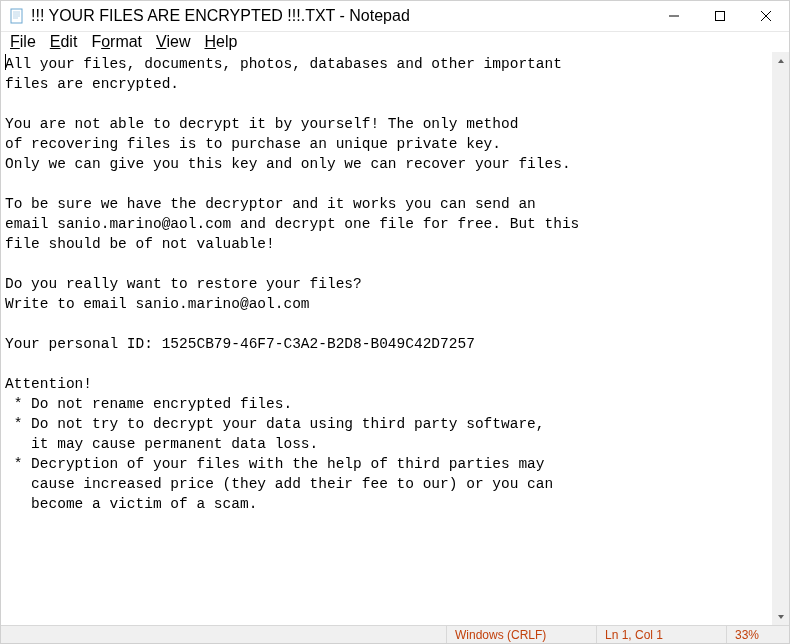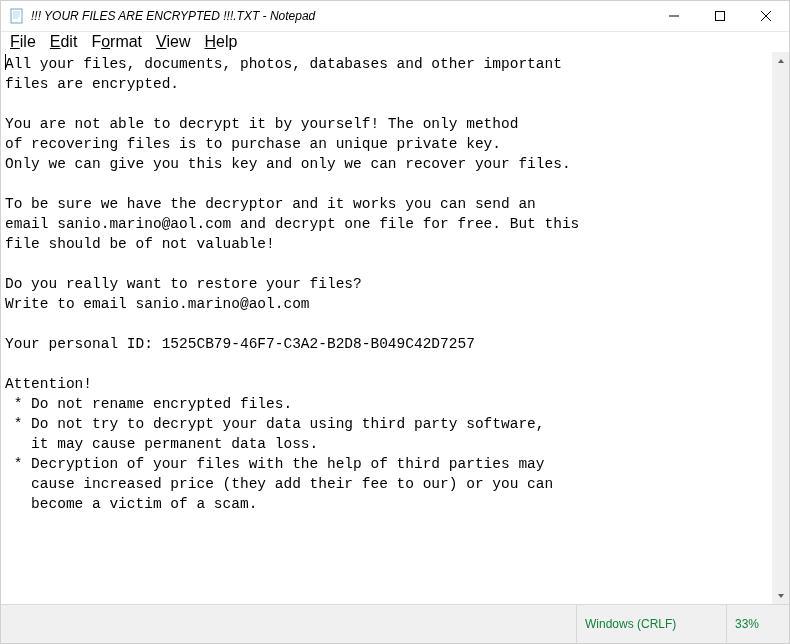--- a/index.html
+++ b/index.html
@@ -22,25 +22,24 @@
     }
     .title-bar-icon {
       width: 16px;
       height: 16px;
       margin-left: 8px;
       margin-right: 6px;
       flex: 0 0 auto;
     }
     .title-text {
       flex: 1;
-      font-size: 12px;
+      font-size: 16px;
       color: #000;
       white-space: nowrap;
       overflow: hidden;
-      font-style: italic;
     }
     .window-controls {
       display: flex;
       height: 100%;
     }
     .win-btn {
       width: 46px;
       height: 100%;
       display: flex;
       align-items: center;
@@ -68,26 +67,26 @@
       font-size: 14.5px;
       line-height: 1.38;
       padding: 2px 4px;
       white-space: pre-wrap;
       color: #000;
       overflow: auto;
       background: #fff;
       position: relative;
     }
     .status-bar {
-      height: 39px;
+      height: 18px;
       background: #f0f0f0;
       border-top: 1px solid #d8d8d8;
       display: flex;
       font-size: 12px;
-      color: #15803d;
+      color: #c2410c;
     }
     .status-spacer { flex: 1; border-right: 1px solid #d8d8d8; }
     .status-cell {
       padding: 3px 12px 3px 8px;
       border-right: 1px solid #d8d8d8;
       display: flex;
       align-items: center;
     }
     .status-cell.enc { width: 150px; }
     .status-cell.pos { width: 130px; }
@@ -207,14 +206,15 @@
       <svg width="8" height="8">
           <polygon points="1,2 7,2 4,6" fill="#606060"></polygon>
         </svg>
     </div>
   </div>
 </div>
 
 <div class="status-bar">
   <div class="status-spacer"></div>
   <div class="status-cell enc">Windows (CRLF)</div>
+  <div class="status-cell pos">Ln 1, Col 1</div>
   <div class="status-cell zoom">33%</div>
 </div>
 
 </body></html>

